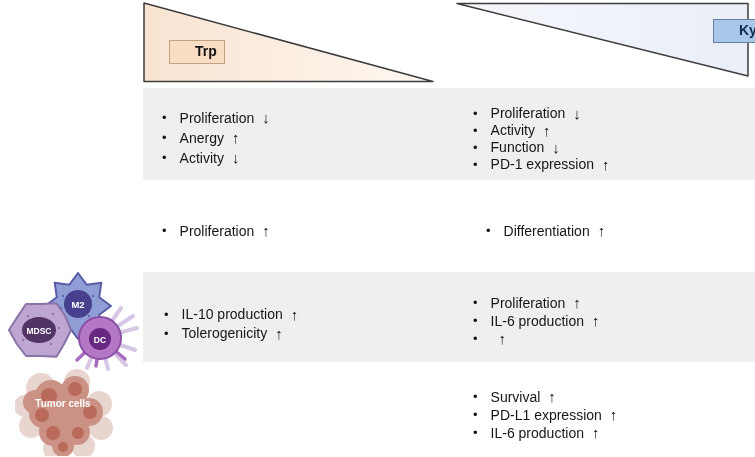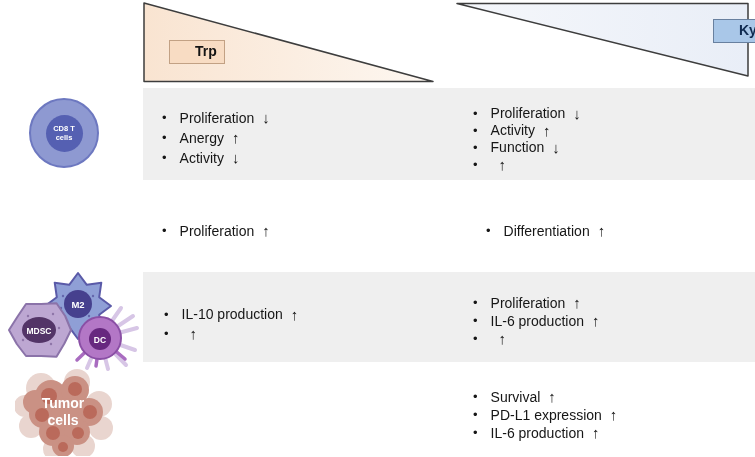--- a/index.html
+++ b/index.html
@@ -31,21 +31,21 @@
              display:flex;align-items:center;justify-content:center;
              color:#fff;font-weight:bold;font-size:7.5px;line-height:9px;text-align:center;}
   #tregs-outer{left:29px;top:192px;width:70px;height:70px;background:#5d7c5e;border:2px solid #3f5e3d;}
   #tregs-inner{width:39px;height:39px;background:#155010;border-radius:50%;
                display:flex;align-items:center;justify-content:center;
                color:#fff;font-weight:bold;font-size:8px;text-align:center;}
   #myeloid-svg{position:absolute;left:3px;top:266px;}
   #tumor-svg{position:absolute;left:15px;top:368px;}
   #tumor-label{
     position:absolute;left:30px;top:395px;width:66px;text-align:center;
-    color:#fff;font-weight:bold;font-size:14px;line-height:17px;
+    color:#fff;font-weight:bold;font-size:10px;line-height:17px;
   }
 
   
   .effects{position:absolute;margin:4px;padding:0;list-style:none;
            font-size:14px;color:#161616;}
   .effects li{display:flex;align-items:center;white-space:nowrap;}
   .effects li::before{content:"\2022";margin-right:13px;font-size:13px;color:#161616;}
   .arr{margin-left:8px;font-size:15px;}
   #r1-trp{left:158px;top:104px;line-height:20px;}
   #r1-kyn{left:469px;top:101px;line-height:17px;}
@@ -83,25 +83,20 @@
     <polygon points="1,1.5 292,1.5 292,74" fill="url(#gradKyn)" stroke="#3d3d3d" stroke-width="1.5" stroke-linejoin="round"></polygon>
   </svg>
 
   <div class="tag-box" id="trp-box">
     <span>Trp</span>
   </div>
   <div class="tag-box" id="kyn-box">
     <span>Kyn</span>
   </div>
 
-  <div class="ring" id="cd8-outer">
-    <div id="cd8-inner">
-      <span>CD8 T cells</span>
-    </div>
-  </div>
 
 
   <svg id="myeloid-svg" width="140" height="106" viewBox="0 0 140 106">
 
     <g>
       <polygon points="108,40 96.2,48.8 98.3,63.3 83.8,61.2 75,73 66.2,61.2 51.7,63.3 53.8,48.8 42,40 53.8,31.2 51.7,16.7 66.2,18.8 75,7 83.8,18.8 98.3,16.7 96.2,31.2" fill="#8f9fd6" stroke="#5a5aa8" stroke-width="2" stroke-linejoin="round"></polygon>
       <circle cx="60" cy="30" r="1.2" fill="#4a4191" opacity="0.6"></circle>
       <circle cx="86" cy="50" r="1.2" fill="#4a4191" opacity="0.6"></circle>
       <circle cx="64" cy="55" r="1.2" fill="#4a4191" opacity="0.6"></circle>
       <circle cx="90" cy="30" r="1.2" fill="#4a4191" opacity="0.6"></circle>
@@ -198,20 +193,21 @@
       </li>
     <li>
         <span>Activity</span>
         <span class="arr">↑</span>
       </li>
     <li>
         <span>Function</span>
         <span class="arr">↓</span>
       </li>
     <li>
+        <span>PD-1 expression</span>
         <span class="arr">↑</span>
       </li>
   </ul>
 
   <ul class="effects" id="r2-trp">
     <li>
         <span>Proliferation</span>
         <span class="arr">↑</span>
       </li>
   </ul>
@@ -221,20 +217,21 @@
         <span class="arr">↑</span>
       </li>
   </ul>
 
   <ul class="effects" id="r3-trp">
     <li>
         <span>IL-10 production</span>
         <span class="arr">↑</span>
       </li>
     <li>
+        <span>Tolerogenicity</span>
         <span class="arr">↑</span>
       </li>
   </ul>
   <ul class="effects" id="r3-kyn">
     <li>
         <span>Proliferation</span>
         <span class="arr">↑</span>
       </li>
     <li>
         <span>IL-6 production</span>

